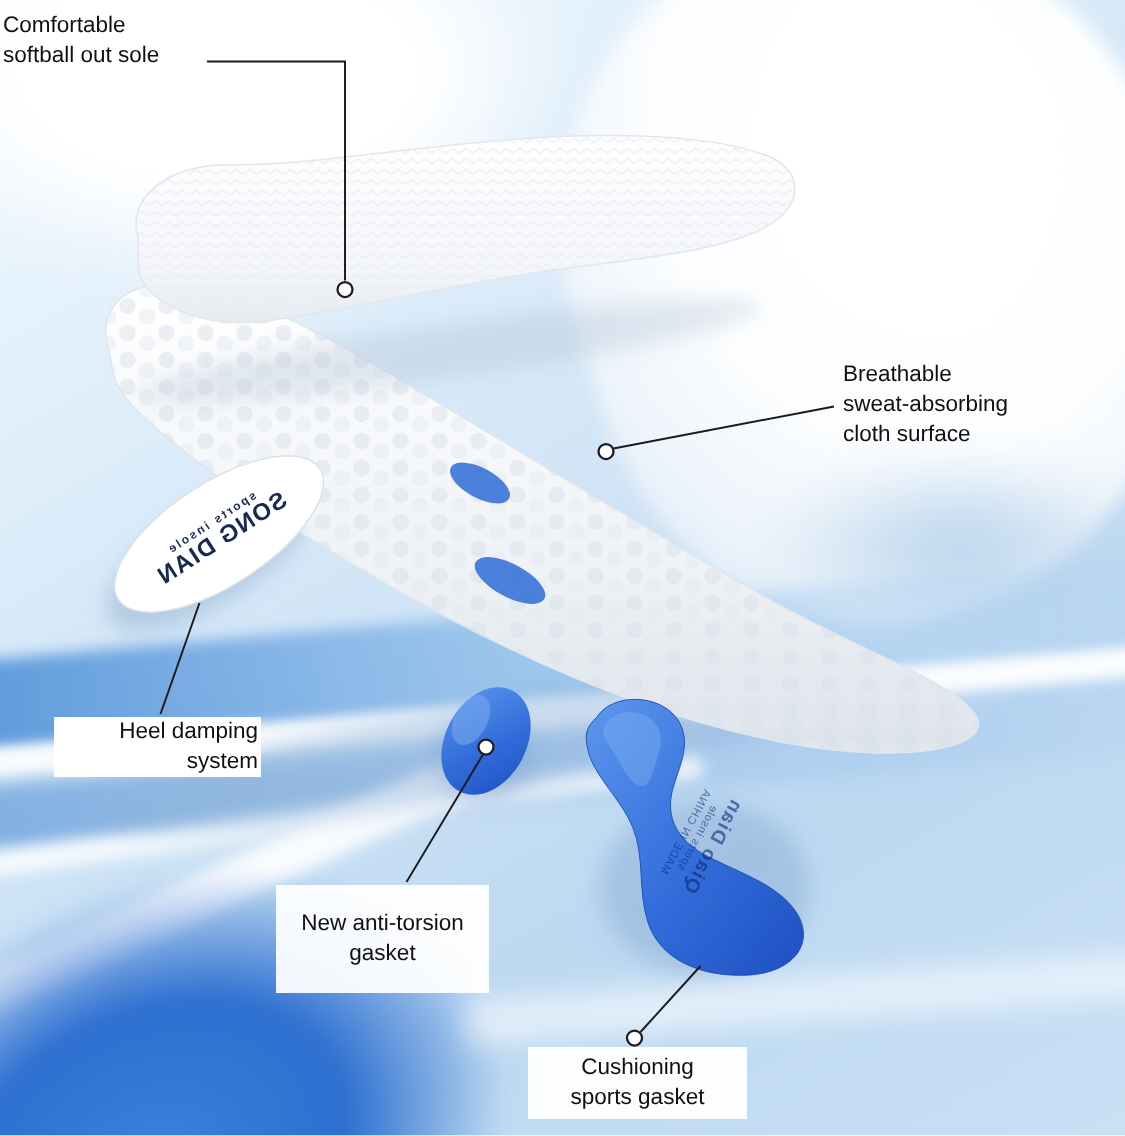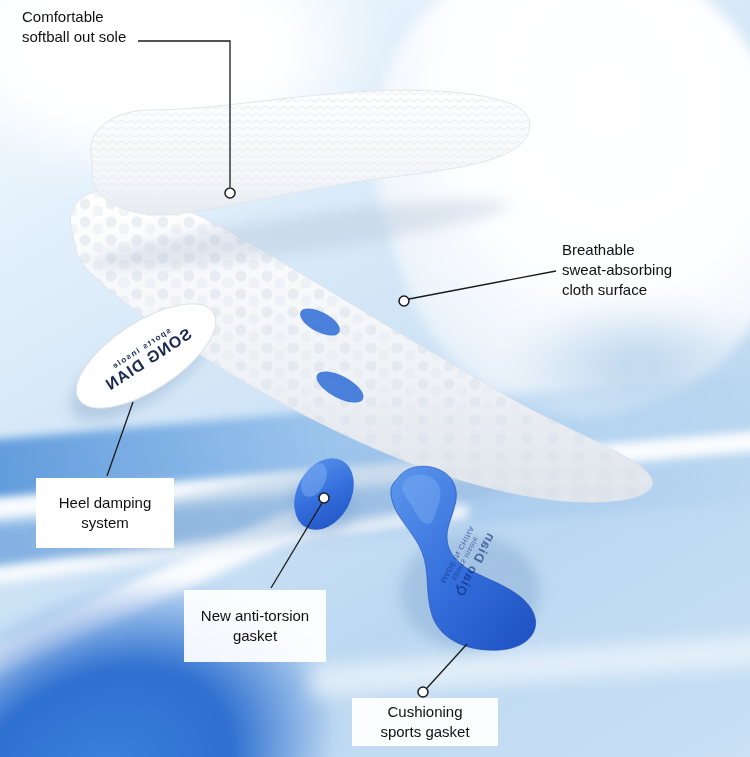--- a/index.html
+++ b/index.html
@@ -23,23 +23,23 @@
   .band-white2{left:-50px;top:538px;width:520px;height:16px;transform:rotate(-8deg);
      background:rgba(255,255,255,.85);filter:blur(5px);}
   .corner-white{left:-90px;top:588px;width:430px;height:28px;transform:rotate(-25deg);
      background:rgba(255,255,255,.9);filter:blur(5px);}
   .corner-blue{left:-150px;top:596px;width:500px;height:360px;border-radius:50%;transform:rotate(-27deg);
      background:radial-gradient(closest-side,#3c82dc 0%,#2d6fd0 55%,rgba(45,111,208,0) 100%);filter:blur(6px);}
   .bottom-streak{left:310px;top:648px;width:540px;height:30px;transform:rotate(-4deg);
      background:rgba(255,255,255,.55);filter:blur(9px);}
   svg.scene{position:absolute;left:0;top:0;}
   .label{position:absolute;font-size:15px;line-height:1.32;color:#101010;white-space:pre-line;}
-  #label-outsole{left:22px;top:7px;}
+  #label-outsole{left:2px;top:7px;}
   #label-breathable{left:562px;top:240px;}
-  #label-heel{left:36px;top:478px;width:134px;text-align:center;background:#ffffff;padding:15px 2px;}
+  #label-heel{left:36px;top:478px;width:134px;text-align:right;background:#ffffff;padding:0 2px;}
   #label-torsion{left:184px;top:590px;width:138px;text-align:center;background:rgba(255,255,255,.93);padding:16px 2px;}
   #label-cushion{left:352px;top:698px;width:142px;text-align:center;background:rgba(255,255,255,.93);padding:4px 2px;}
   #badge-text{position:absolute;left:146px;top:356px;transform:translate(-50%,-50%) rotate(-33deg) scaleX(-1);
      text-align:center;color:#182a52;width:150px;}
   #badge-text .badge-tagline{font-size:8px;font-weight:bold;letter-spacing:1.5px;}
   #badge-text .badge-brand{font-size:16px;font-weight:bold;letter-spacing:1px;}
   #gasket-text{position:absolute;left:468px;top:560px;transform:translate(-50%,-50%) rotate(-62deg) scaleY(-1);
      text-align:center;color:rgba(12,40,118,.6);width:120px;}
   #gasket-text .gp-brand{font-size:13px;font-weight:bold;letter-spacing:1px;}
   #gasket-text .gp-small{font-size:7.5px;letter-spacing:.5px;}

